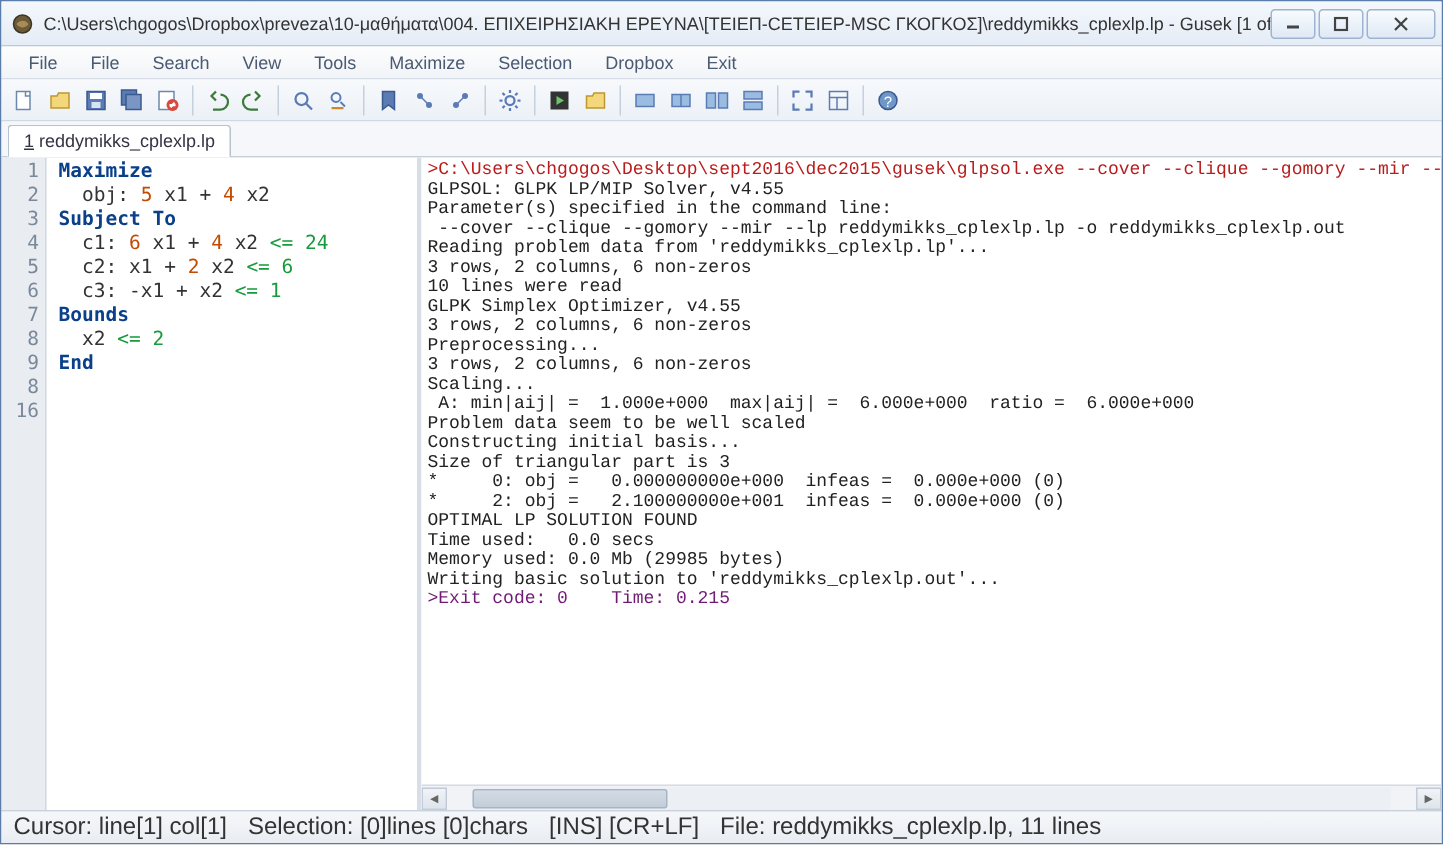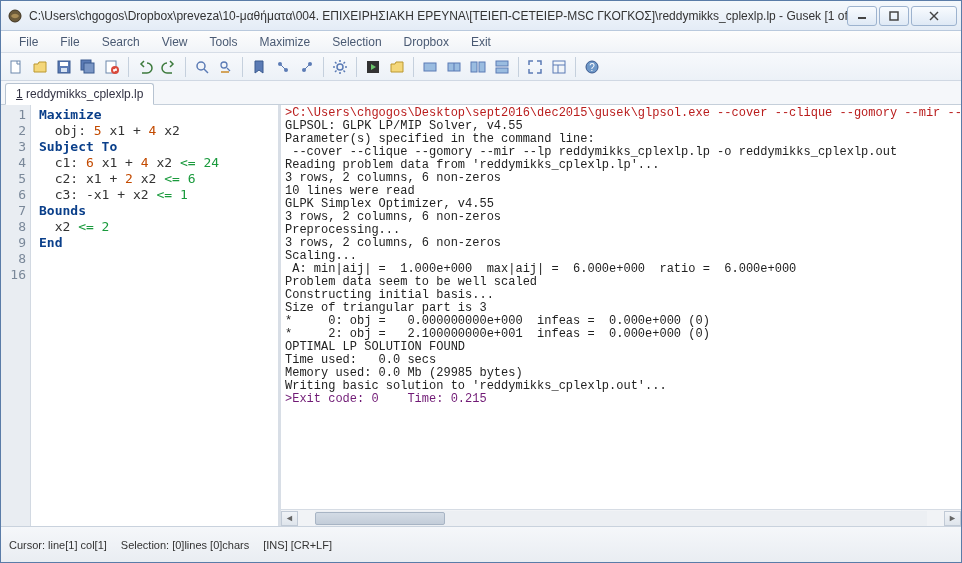--- a/index.html
+++ b/index.html
@@ -169,27 +169,27 @@
   background: #f1f3f6;
   border-top:1px solid #d6dce4;
   display:flex;
   align-items:center;
 }
 .hscroll-track { flex:1; height:15px; background:#eceff3; position:relative; margin:0 17px;}
 .hscroll-thumb { position:absolute; left:0; width:130px; height:13px; top:1px; background:linear-gradient(#d3dbe5,#c3cdd9); border:1px solid #a7b4c4; border-radius:2px;}
 .hscroll-btn { width:17px;height:15px;background:linear-gradient(#f0f3f7,#dfe5ec);border:1px solid #c1cad6;display:flex;align-items:center;justify-content:center;font-size:9px;color:#666;}
 
 .statusbar {
-  height: 36px;
+  height: 22px;
   background: linear-gradient(#f5f7fa,#e9edf2);
   border-top:1px solid #c9d2dd;
   display:flex;
   align-items:center;
   padding: 0 8px;
-  font-size:11px;
+  font-size:16px;
   color:#333;
   gap: 14px;
 }
 svg { display:block; }
 </style>
 </head>
 <body>
 
 <div class="window">
 
@@ -450,15 +450,16 @@
         <div class="hscroll-btn">►</div>
       </div>
     </div>
 
   </div>
 
   <div class="statusbar">
     <span>Cursor: line[1] col[1]</span>
     <span>Selection: [0]lines [0]chars</span>
     <span>[INS] [CR+LF]</span>
+    <span>File: reddymikks_cplexlp.lp, 11 lines</span>
   </div>
 
 </div>
 
 </body></html>

